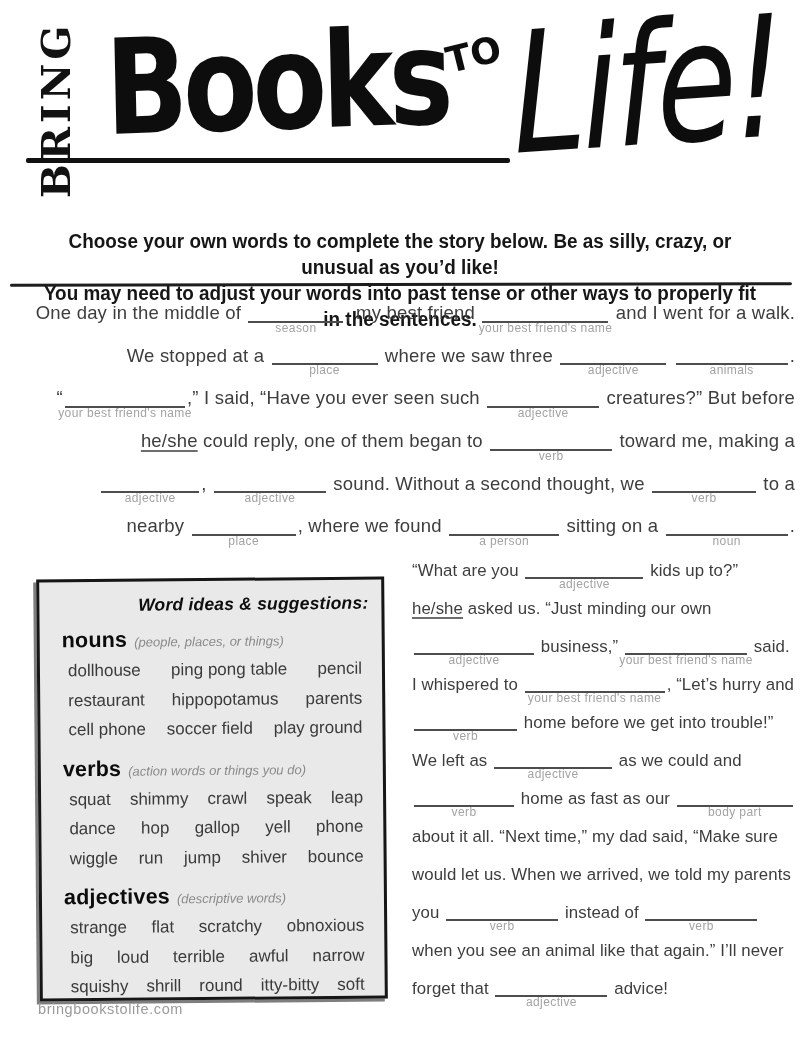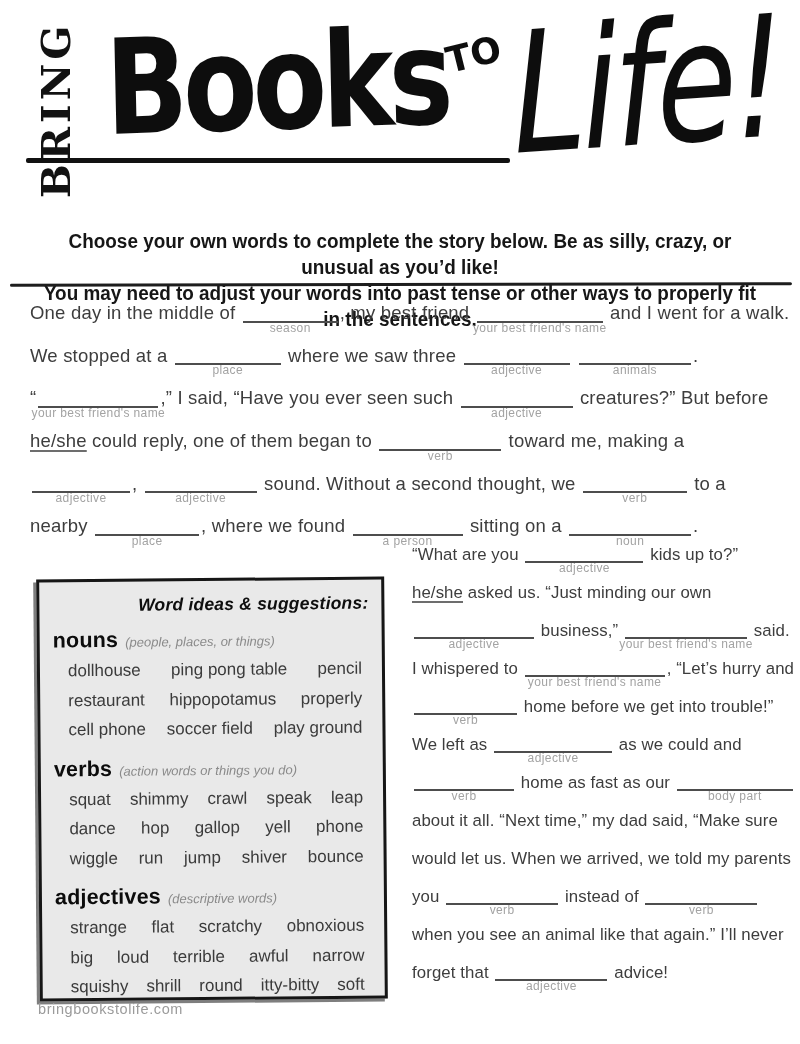--- a/index.html
+++ b/index.html
@@ -17,39 +17,39 @@
         font-family:"DejaVu Sans",sans-serif;font-style:italic;font-size:168px;line-height:1.3;letter-spacing:-5px;color:#0d0d0d;}
   .logo-underline{position:absolute;left:26px;top:158px;width:484px;height:5px;background:#111;border-radius:2px;}
   .fill-title{position:absolute;left:40px;top:168px;font-size:44px;font-weight:400;letter-spacing:1.5px;color:#1c1c1c;}
 
   .instructions{position:absolute;left:30px;top:228px;width:740px;text-align:center;
                 font-weight:bold;font-size:19.5px;line-height:26px;color:#161616;
                 transform:scaleX(0.97);transform-origin:center top;}
   .divider{position:absolute;left:10px;top:283px;width:782px;height:3px;background:#1d1d1d;border-radius:2px;transform:rotate(-0.1deg);}
 
   
-  .story-top{position:absolute;left:30px;top:302px;width:765px;font-size:18.5px;letter-spacing:0.2px;}
+  .story-top{position:absolute;left:30px;top:302px;width:765px;font-size:18.5px;letter-spacing:0.2px;text-align:right;}
   .st-line{position:relative;white-space:nowrap;line-height:22px;margin-bottom:20.5px;}
-  .story-right{position:absolute;left:412px;top:544px;width:384px;font-size:16.8px;letter-spacing:0.1px;}
+  .story-right{position:absolute;left:412px;top:560px;width:384px;font-size:16.8px;letter-spacing:0.1px;}
   .rc-line{position:relative;white-space:nowrap;line-height:21px;margin-bottom:17px;}
 
   .blank{display:inline-block;position:relative;height:1em;vertical-align:-0.18em;
          border-bottom:2px solid #4d4d4d;margin:0 2px;text-decoration:underline;}
   .blank-label{position:absolute;top:100%;margin-top:1px;left:50%;transform:translateX(-50%);
                font-size:12px;color:#a3a3a3;letter-spacing:0.4px;line-height:13px;white-space:nowrap;}
   .ul{text-decoration:underline;text-decoration-color:#6d6d6d;text-decoration-thickness:1.5px;text-underline-offset:3px;}
 
   
   .word-box{position:absolute;left:38px;top:578px;width:348px;height:422px;box-sizing:border-box;
             background:#e9e9e9;border:3px solid #161616;transform:rotate(-0.5deg);
             box-shadow:-3px 3px 0 rgba(20,20,20,0.55);}
   .wb-title{text-align:right;font-weight:bold;font-style:italic;font-size:17.5px;color:#0e0e0e;
             padding:13px 13px 0 0;letter-spacing:0.2px;}
   .sec-head{padding-left:13px;margin-top:11px;line-height:26px;white-space:nowrap;}
-  .sec-name{font-weight:bold;font-size:21.5px;color:#0c0c0c;letter-spacing:0.2px;}
+  .sec-name{font-weight:bold;font-size:21.5px;color:#0c0c0c;letter-spacing:0.2px;margin-left:9px;}
   .sec-note{font-style:italic;font-size:13px;color:#8a8a8a;margin-left:7px;}
   .word-row{display:flex;justify-content:space-between;padding:0 20px 0 28px;
             font-size:17px;color:#3b3b3b;line-height:29.5px;}
 
   .footer{position:absolute;left:38px;top:1001px;font-size:14.5px;color:#9b9b9b;letter-spacing:0.6px;}
 </style>
 </head>
 <body>
 
 <div class="page">
@@ -84,21 +84,21 @@
     <div>
         <div class="sec-head"><span class="sec-name">nouns</span><span class="sec-note">(people, places, or things)</span></div>
         <div class="word-row">
           <span>dollhouse</span>
           <span>ping pong table</span>
           <span>pencil</span>
         </div>
         <div class="word-row">
           <span>restaurant</span>
           <span>hippopotamus</span>
-          <span>properly</span>
+          <span>parents</span>
         </div>
         <div class="word-row">
           <span>cell phone</span>
           <span>soccer field</span>
           <span>play ground</span>
         </div>
         <div class="sec-head"><span class="sec-name">verbs</span><span class="sec-note">(action words or things you do)</span></div>
         <div class="word-row">
           <span>squat</span>
           <span>shimmy</span>

